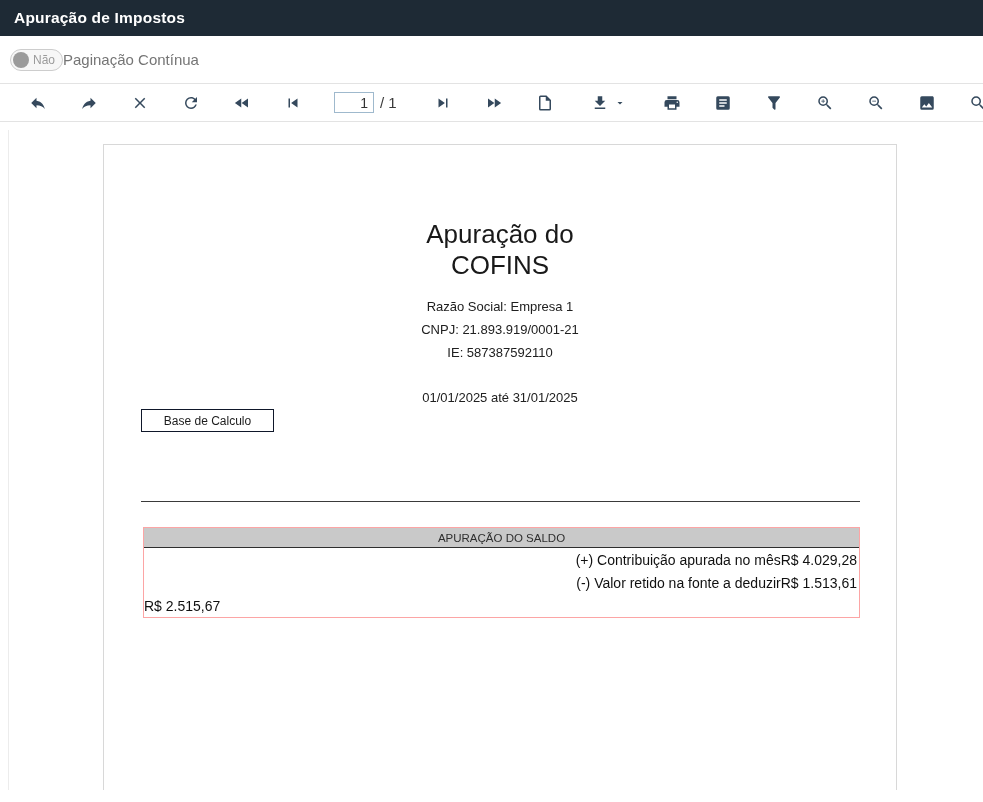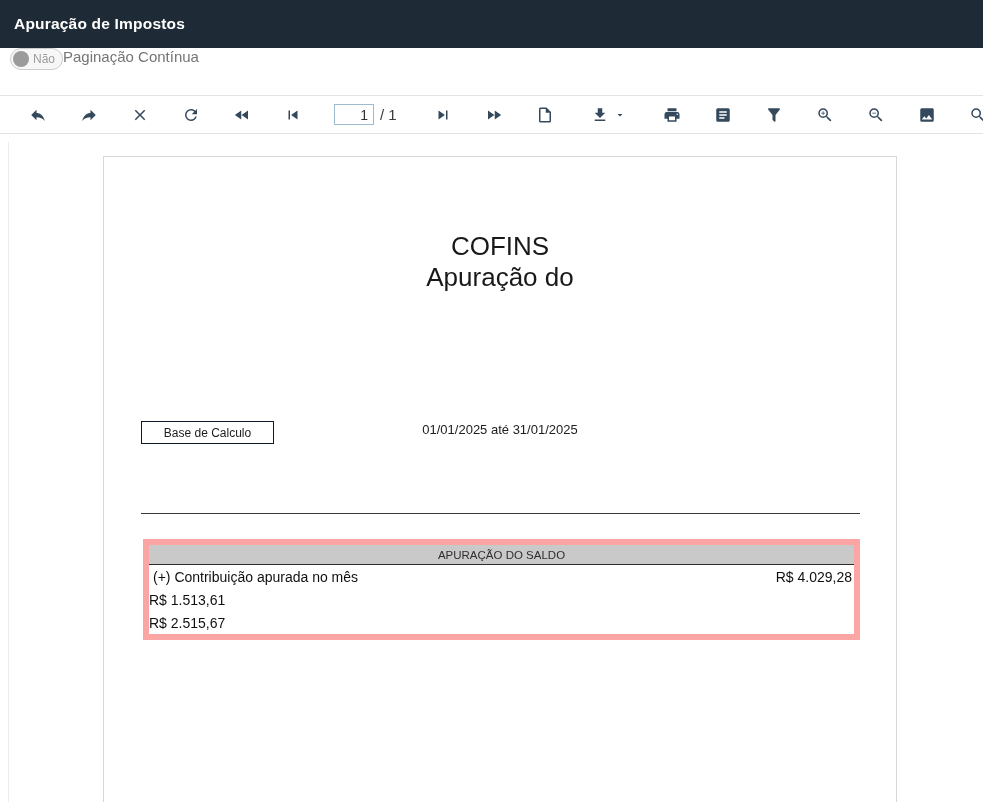--- a/index.html
+++ b/index.html
@@ -5,29 +5,29 @@
   * { box-sizing: border-box; }
   html,body { margin:0; padding:0; }
   body {
     width:983px; height:802px; overflow:hidden;
     background:#ffffff;
     font-family:"Liberation Sans", sans-serif;
   }
 
   
   .app-header {
-    height:48px; background:#1e2a35;
+    height:36px; background:#1e2a35;
     display:flex; align-items:center; padding:16px 14px;
   }
   .app-header .title {
     color:#ffffff; font-size:15.5px; font-weight:bold; letter-spacing:.2px;
   }
 
   
-  .subbar { height:47px; display:flex; padding:0 10px; background:#fff; }
+  .subbar { height:47px; display:flex; align-items:center; padding:0 10px; background:#fff; }
   .toggle {
     width:53px; height:22px; border:1px solid #cdcdcd; border-radius:12px;
     background:#f7f7f7; display:flex; align-items:center; cursor:pointer; flex:0 0 auto;
   }
   .toggle .knob { width:16px; height:16px; border-radius:50%; background:#9b9b9b; margin-left:2px; }
   .toggle .state { font-size:12px; color:#9b9b9b; margin-left:4px; }
   .subbar .label { margin-left:0; font-size:15px; color:#757575; }
 
   
   .toolbar {
@@ -55,34 +55,34 @@
   .viewer-edge { position:absolute; left:8px; top:8px; bottom:0; width:1px; background:#ececec; }
   .page {
     position:absolute; left:103px; top:22px; width:794px; height:1123px;
     background:#fff; border:1px solid #d8d8d8;
   }
   .report-title { position:absolute; top:74px; left:0; right:0; text-align:center;
     font-size:26px; color:#191919; line-height:31px; }
   .report-info { position:absolute; top:150px; left:0; right:0; text-align:center;
     font-size:13px; color:#202020; line-height:23px; }
   .report-period { position:absolute; top:245px; left:0; right:0; text-align:center;
-    font-size:13px; color:#202020;margin-top:20px; }
+    font-size:13px; color:#202020; }
   .base-box {
     position:absolute; left:37px; top:264px; width:133px; height:23px;
     border:1px solid #0f172a; display:flex; align-items:center; justify-content:center;
     font-size:12px; color:#1c1c1c; background:#fff;
   }
   .rule { position:absolute; left:37px; top:356px; width:719px; height:0; border-top:1px solid #3a3a3a; }
-  .saldo-table { position:absolute; left:39px; top:382px; width:717px; border:6px solid #fca5a5; background:#fff; }
+  .saldo-table { position:absolute; left:39px; top:382px; width:717px; border:1px solid #fca5a5; background:#fff; }
   .saldo-header {
     height:20px; background:#c9c9c9; border-bottom:1px solid #2e2e2e;
     display:flex; align-items:center; justify-content:center;
     font-size:11.5px; color:#2e2e2e;
   }
-  .saldo-row { height:23px; display:flex; align-items:center; font-size:14px; color:#101010; }
+  .saldo-row { height:23px; display:flex; align-items:center; font-size:14px; color:#101010;text-align:right; }
   .saldo-row .lbl { flex:1; padding-left:4px; white-space:nowrap; }
   .saldo-row .val { padding-right:2px; white-space:nowrap; }
 </style>
 </head>
 <body>
 
 <div class="app-header">
   <span class="title">Apuração de Impostos</span>
 </div>
 
@@ -189,38 +189,44 @@
         <path d="M9.5,3A6.5,6.5 0 0,1 16,9.5C16,11.11 15.41,12.59 14.44,13.73L14.71,14H15.5L20.5,19L19,20.5L14,15.5V14.71L13.73,14.44C12.59,15.41 11.11,16 9.5,16A6.5,6.5 0 0,1 3,9.5A6.5,6.5 0 0,1 9.5,3M9.5,5C7,5 5,7 5,9.5C5,12 7,14 9.5,14C12,14 14,12 14,9.5C14,7 12,5 9.5,5Z"></path>
       </svg>
   </button>
 </div>
 
 <div class="viewer">
   <div class="viewer-edge"></div>
   <div class="page">
 
     <div class="report-title">
+      <div>Apuração do</div>
       <div>COFINS</div>
-      <div>Apuração do</div>
     </div>
 
+    <div class="report-info">
+      <div>Razão Social: Empresa 1</div>
+      <div>CNPJ: 21.893.919/0001-21</div>
+      <div>IE: 587387592110</div>
+    </div>
 
     <div class="report-period">01/01/2025 até 31/01/2025</div>
 
     <div class="base-box">Base de Calculo</div>
 
     <div class="rule"></div>
 
     <div class="saldo-table">
       <div class="saldo-header">APURAÇÃO DO SALDO</div>
       <div class="saldo-row">
         <span class="lbl">(+) Contribuição apurada no mês</span>
         <span class="val">R$ 4.029,28</span>
       </div>
       <div class="saldo-row">
+        <span class="lbl">(-) Valor retido na fonte a deduzir</span>
         <span class="val">R$ 1.513,61</span>
       </div>
       <div class="saldo-row">
         <span class="val">R$ 2.515,67</span>
       </div>
     </div>
 
   </div>
 </div>
 

